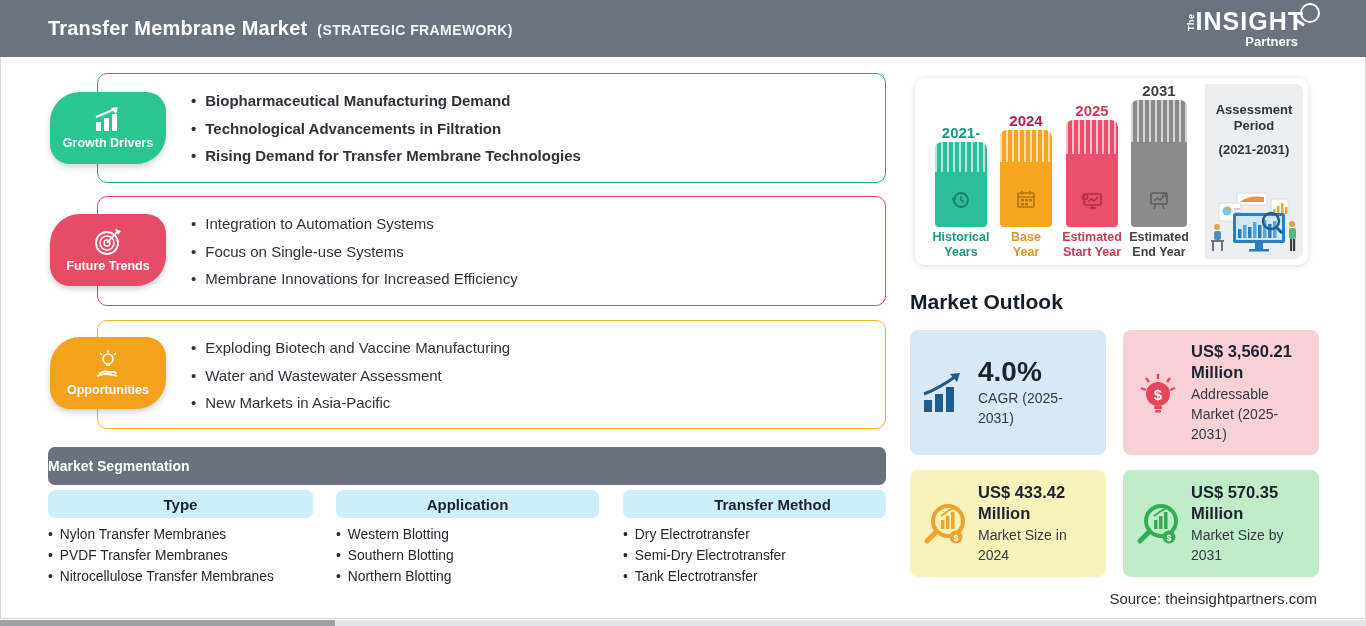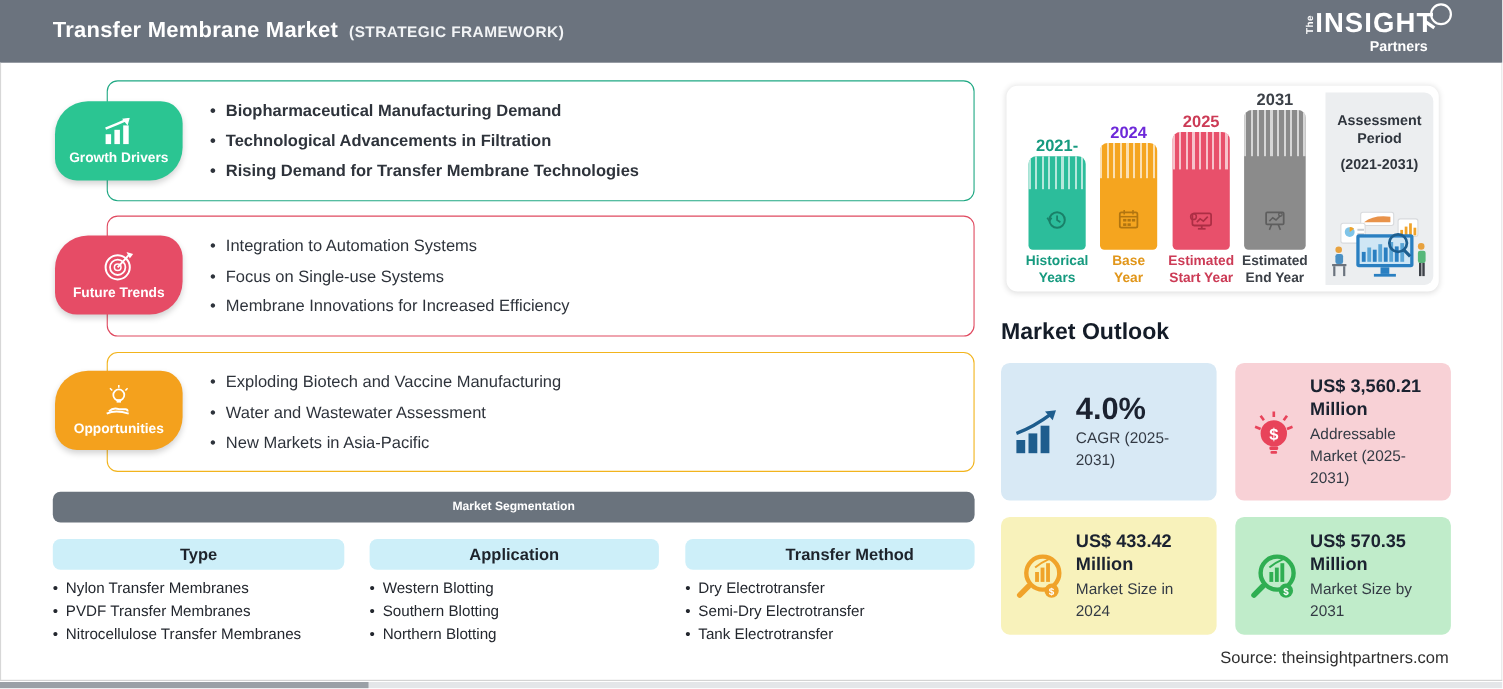--- a/index.html
+++ b/index.html
@@ -36,23 +36,23 @@
           box-shadow:0 3px 6px rgba(0,0,0,.18); z-index:2; }
   .pill-label { color:#fff; font-size:12.5px; font-weight:bold; }
   .box-growth { top:73px; height:110px; border:1.6px solid #1fa883;font-weight:bold; }
   .box-trends { top:196px; height:110px; border:1.6px solid #e04a60; }
   .box-opps   { top:320px; height:109px; border:1.6px solid #f2b41d; }
   .pill-growth { top:92px;  background:#2bc592; }
   .pill-trends { top:214px; background:#e64c66; }
   .pill-opps   { top:337px; background:#f4a11d; }
 
   
-  .seg-bar { position:absolute; left:48px; top:447px; width:838px; height:28px; background:#6a737d;
-             border-radius:7px; display:flex; align-items:center; justify-content:center;
-             color:#fff; font-size:11px; font-weight:bold; }
+  .seg-bar { position:absolute; left:48px; top:447px; width:838px; height:38px; background:#6a737d;
+             border-radius:7px; display:flex; align-items:center; 
+             color:#fff; font-size:14px; font-weight:bold; }
   .seg-head { position:absolute; top:490px; height:28px; background:#cdeff9; border-radius:7px;
               display:flex; align-items:center; justify-content:center; font-size:15px; font-weight:bold; color:#1d232b; }
   .seg-head.c1 { left:48px;  width:265px; }
   .seg-head.c2 { left:336px; width:263px; }
   .seg-head.c3 { left:623px; width:263px;padding-left:36px; }
   .seg-list { position:absolute; top:525px; list-style:none; }
   .seg-list.c1 { left:48px; } .seg-list.c2 { left:336px; } .seg-list.c3 { left:623px; }
   .seg-list li { font-size:13.8px; color:#23272e; line-height:20.8px; }
   .seg-list li::before { content:"•"; margin-right:7px; }
 
@@ -199,21 +199,21 @@
         <circle cx="11" cy="11" r="7" stroke="#0b4f3f" stroke-width="1.8" fill="none"></circle>
         <path d="M11 7 V11 L14 13" stroke="#0b4f3f" stroke-width="1.6" fill="none"></path>
         <path d="M2 9 L4 12 L6 9" stroke="#0b4f3f" stroke-width="1.5" fill="none"></path>
       </svg>
     </div>
     <div class="tcat" style="left:12px; width:68px; color:#169a7f;margin-top:36px;">
       <div>Historical</div>
       <div>Years</div>
     </div>
 
-    <span class="tyear" style="left:85px; width:52px; top:34px; color:#6d28d9;">2024</span>
+    <span class="tyear" style="left:85px; width:52px; top:34px; color:#be185d;">2024</span>
     <div class="tbar" style="left:85px; width:52px; height:97px; background:#f5a51f;">
       <div class="stripes" style="height:32px;"></div>
       <svg class="bicon" width="22" height="22" viewBox="0 0 22 22">
         <rect x="3" y="4" width="16" height="14" rx="1.5" stroke="#7a4e05" stroke-width="1.6" fill="none"></rect>
         <line x1="3" y1="8" x2="19" y2="8" stroke="#7a4e05" stroke-width="1.4"></line>
         <line x1="7" y1="2" x2="7" y2="6" stroke="#7a4e05" stroke-width="1.4"></line>
         <line x1="15" y1="2" x2="15" y2="6" stroke="#7a4e05" stroke-width="1.4"></line>
         <rect x="6" y="10" width="3" height="2.4" fill="#7a4e05"></rect>
           <rect x="10" y="10" width="3" height="2.4" fill="#7a4e05"></rect>
         <rect x="14" y="10" width="3" height="2.4" fill="#7a4e05"></rect>

